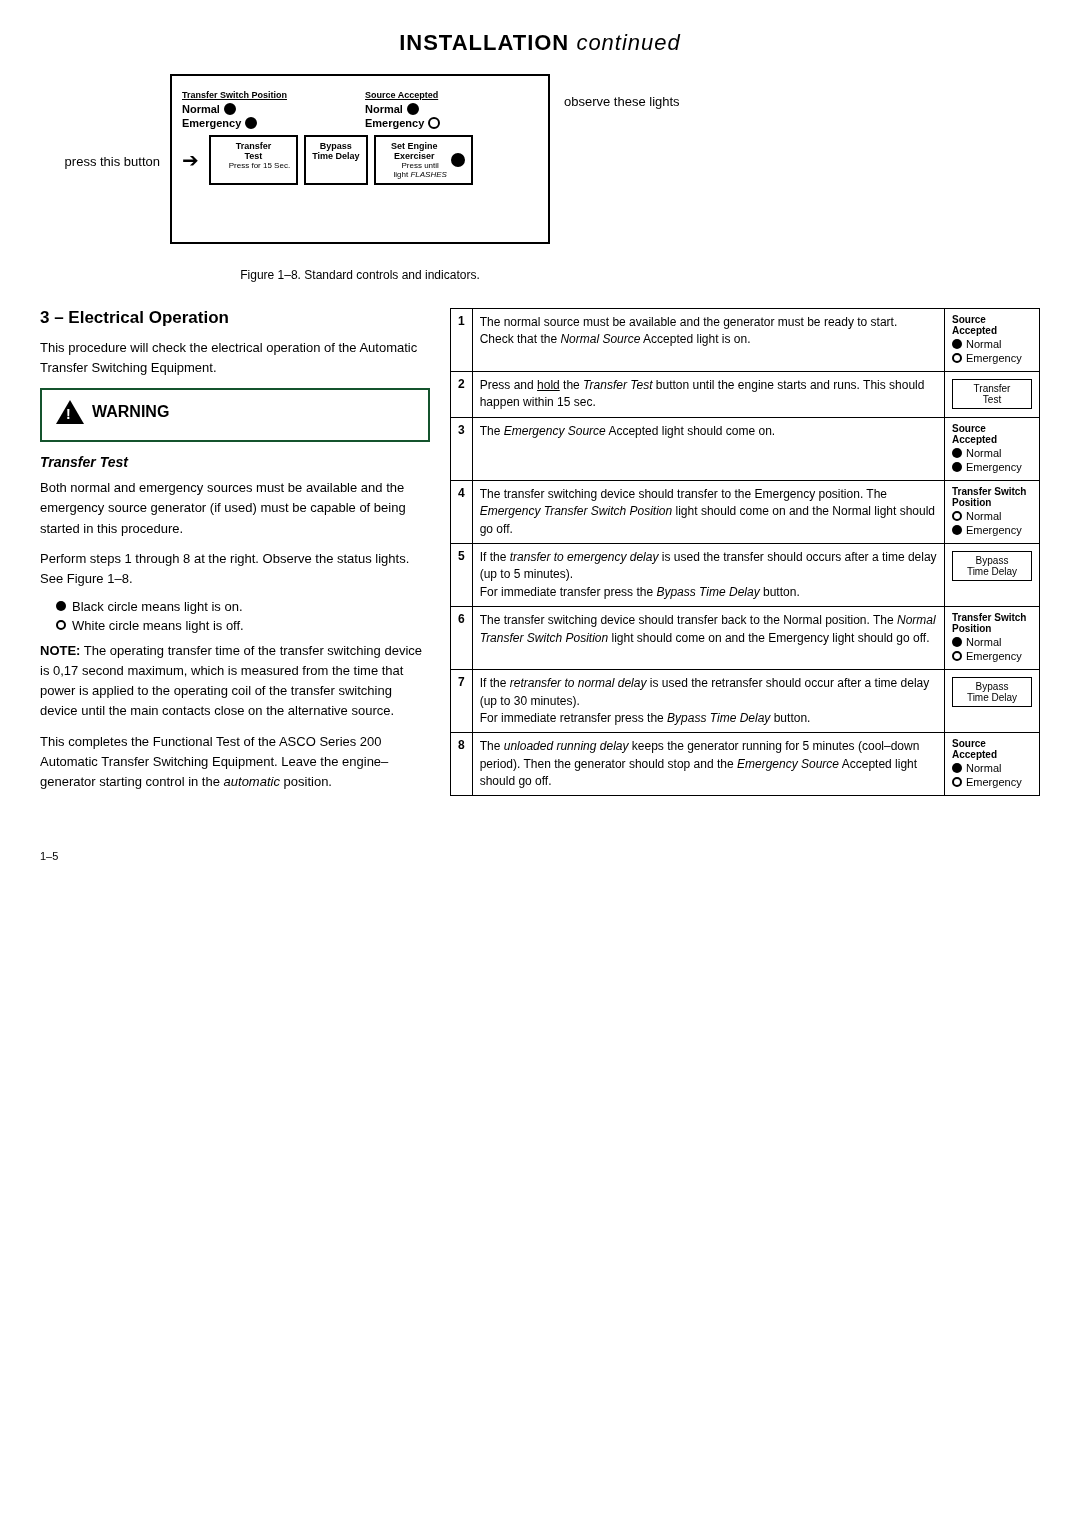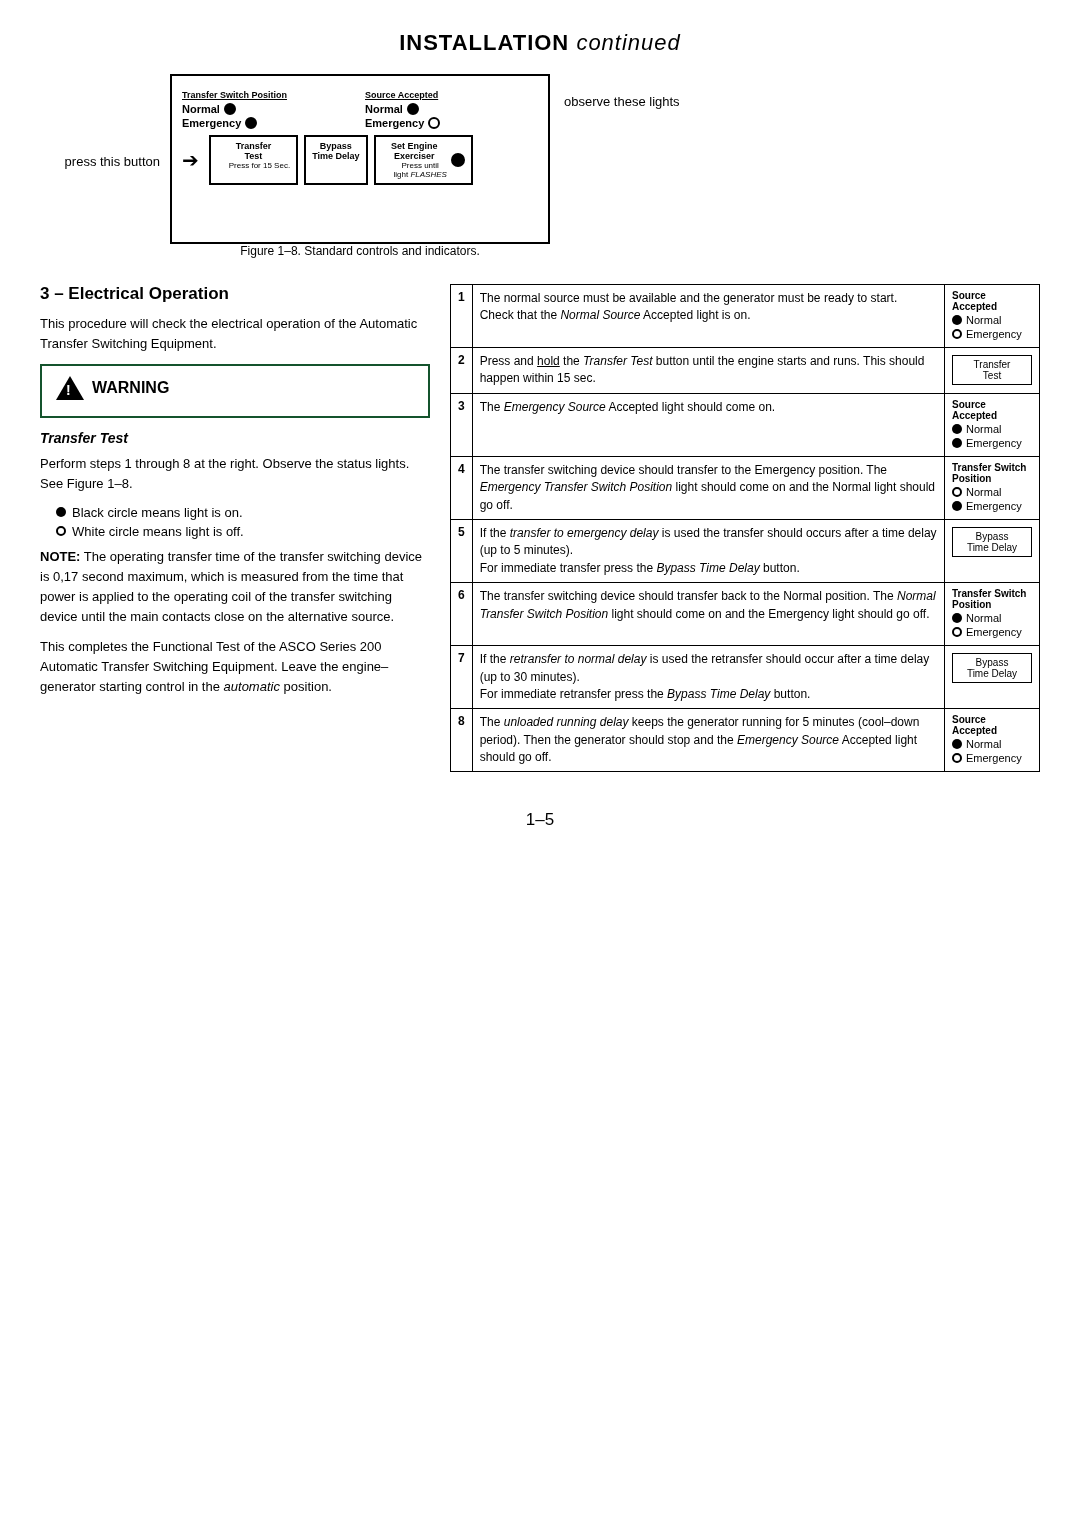--- a/index.html
+++ b/index.html
@@ -88,21 +88,21 @@
     .set-engine-circle { width: 14px; height: 14px; border-radius: 50%; border: 2px solid #000; background: #000; }
     .panel-label-right {
       font-size: 13px;
       margin-top: 20px;
       margin-left: 14px;
       min-width: 130px;
     }
     .fig-caption {
       text-align: center;
       font-size: 12px;
-      margin: 0 0 16px 0;
+      margin: 24px 0 16px 0;
     }
 
     
     .content-area {
       display: flex;
       gap: 20px;
     }
     .left-col {
       width: 390px;
       flex-shrink: 0;
@@ -172,23 +172,22 @@
     .step-desc { line-height: 1.45; }
     .step-indicator { width: 95px; text-align: left; }
     .ind-label { font-size: 10px; font-weight: bold; margin-bottom: 2px; }
     .ind-row { display: flex; align-items: center; gap: 4px; font-size: 11px; margin-bottom: 2px; }
     .ind-circle-filled { width: 10px; height: 10px; border-radius: 50%; background: #000; flex-shrink: 0; }
     .ind-circle-open { width: 10px; height: 10px; border-radius: 50%; border: 2px solid #000; background: #fff; flex-shrink: 0; }
     .ind-btn-box { border: 1px solid #000; padding: 3px 5px; font-size: 10px; text-align: center; margin-top: 2px; }
 
     
     .page-footer {
-      text-align: center;
-      margin-top: 38px;
-      font-size: 17px;
+      margin-top: 48px;
+      font-size: 11px;
     }
 
     em { font-style: italic; }
     strong { font-weight: bold; }
   </style>
 </head>
 <body>
 
 <h1 class="page-title">
   <span>INSTALLATION</span>&nbsp;<span class="continued">continued</span>
@@ -264,20 +263,21 @@
     <p class="body-text">This procedure will check the electrical operation of the Automatic Transfer Switching Equipment.</p>
 
     <div class="warning-box">
       <div class="warning-title">
         <span class="warning-triangle"></span>
         <span>WARNING</span>
       </div>
     </div>
 
     <div class="subsection-heading">Transfer Test</div>
+    <p class="body-text">Both normal and emergency sources must be available and the emergency source generator (if used) must be capable of being started in this procedure.</p>
     <p class="body-text">Perform steps 1 through 8 at the right.  Observe the status lights.  See Figure 1–8.</p>
 
     <ul class="bullet-list">
       <li>
         <span class="bullet-filled"></span>
         <span>Black circle means light is on.</span>
       </li>
       <li>
         <span class="bullet-open"></span>
         <span>White circle means light is off.</span>

